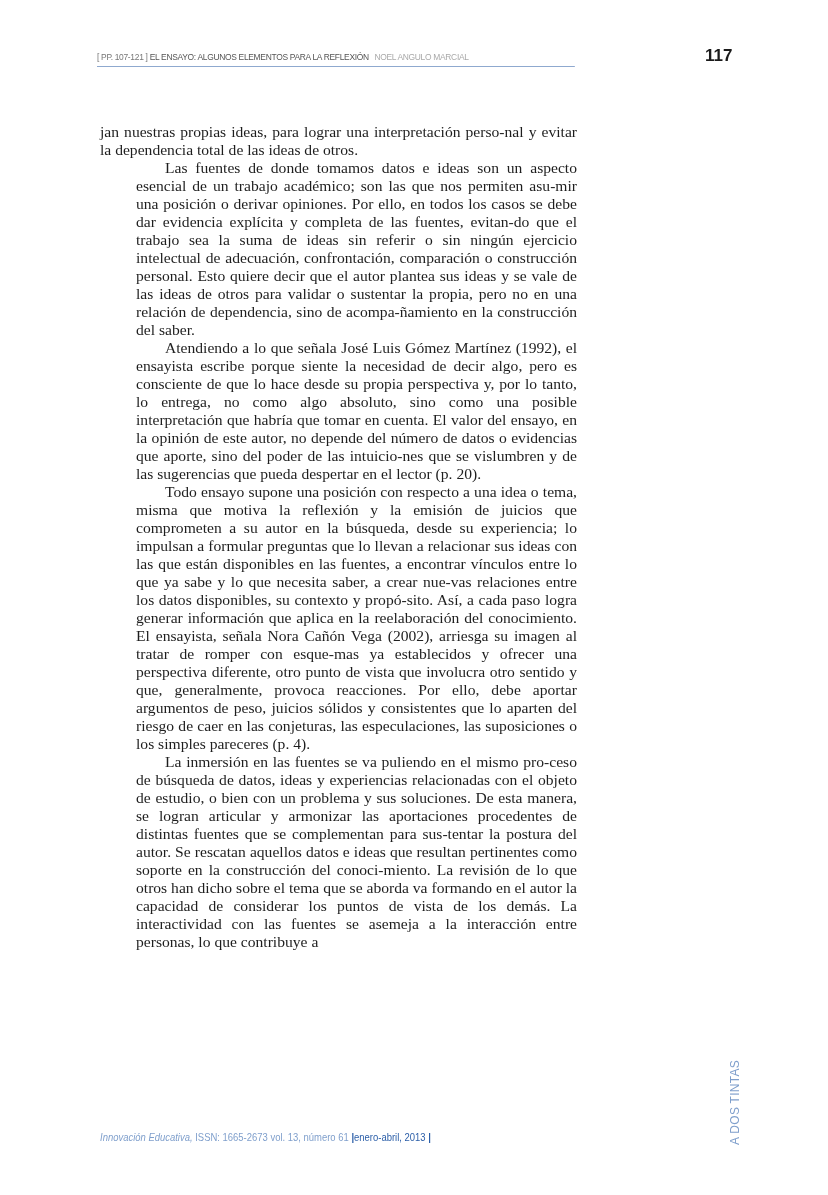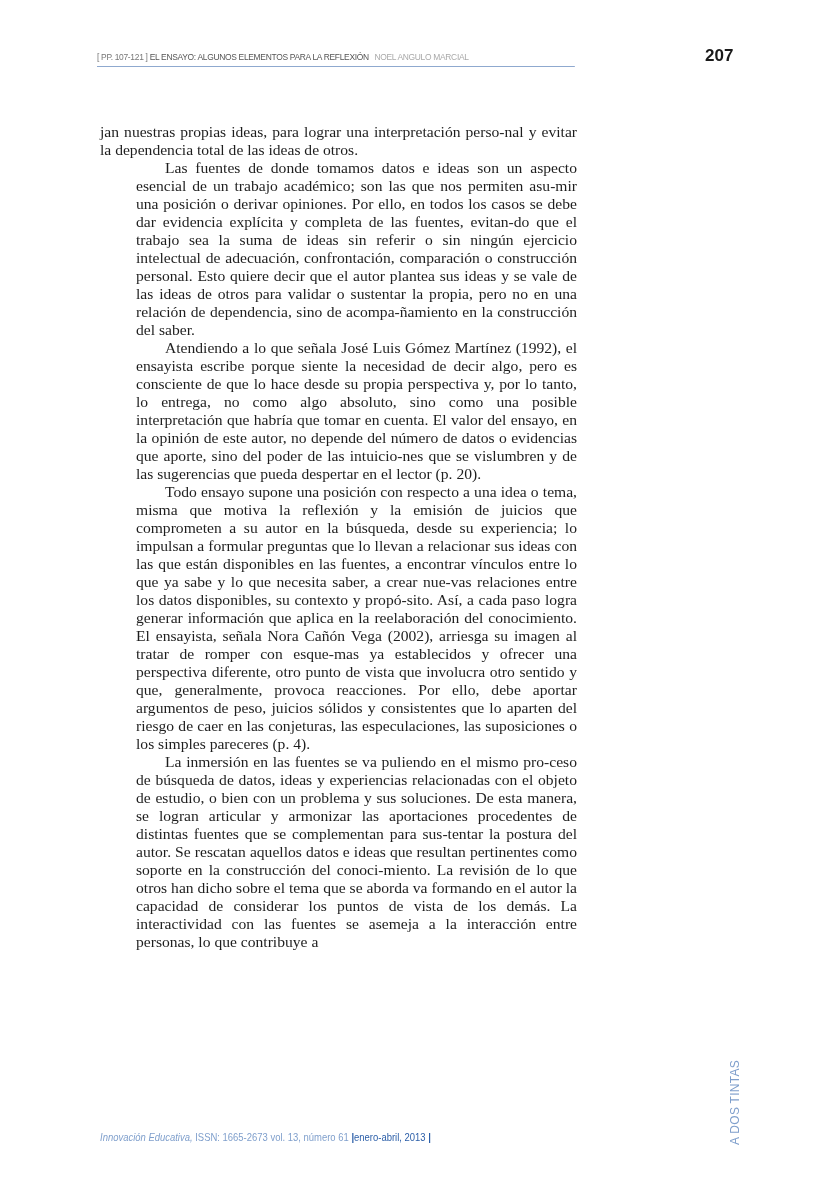--- a/index.html
+++ b/index.html
@@ -91,21 +91,21 @@
 </style>
 </head>
 <body>
 
 <div class="running-header">
   <span class="pp">[ PP. 107-121 ]</span>
   <span class="title">EL ENSAYO: ALGUNOS ELEMENTOS PARA LA REFLEXIÓN</span>
   <span class="author">NOEL ANGULO MARCIAL</span>
 </div>
 
-<div class="page-number">207</div>
+<div class="page-number">117</div>
 
 <div class="body-text">
   <p>jan nuestras propias ideas, para lograr una interpretación perso-nal y evitar la dependencia total de las ideas de otros.</p>
   <p class="indent">Las fuentes de donde tomamos datos e ideas son un aspecto esencial de un trabajo académico; son las que nos permiten asu-mir una posición o derivar opiniones. Por ello, en todos los casos se debe dar evidencia explícita y completa de las fuentes, evitan-do que el trabajo sea la suma de ideas sin referir o sin ningún ejercicio intelectual de adecuación, confrontación, comparación o construcción personal. Esto quiere decir que el autor plantea sus ideas y se vale de las ideas de otros para validar o sustentar la propia, pero no en una relación de dependencia, sino de acompa-ñamiento en la construcción del saber.</p>
   <p class="indent">Atendiendo a lo que señala José Luis Gómez Martínez (1992), el ensayista escribe porque siente la necesidad de decir algo, pero es consciente de que lo hace desde su propia perspectiva y, por lo tanto, lo entrega, no como algo absoluto, sino como una posible interpretación que habría que tomar en cuenta. El valor del ensayo, en la opinión de este autor, no depende del número de datos o evidencias que aporte, sino del poder de las intuicio-nes que se vislumbren y de las sugerencias que pueda despertar en el lector (p. 20).</p>
   <p class="indent">Todo ensayo supone una posición con respecto a una idea o tema, misma que motiva la reflexión y la emisión de juicios que comprometen a su autor en la búsqueda, desde su experiencia; lo impulsan a formular preguntas que lo llevan a relacionar sus ideas con las que están disponibles en las fuentes, a encontrar vínculos entre lo que ya sabe y lo que necesita saber, a crear nue-vas relaciones entre los datos disponibles, su contexto y propó-sito. Así, a cada paso logra generar información que aplica en la reelaboración del conocimiento. El ensayista, señala Nora Cañón Vega (2002), arriesga su imagen al tratar de romper con esque-mas ya establecidos y ofrecer una perspectiva diferente, otro punto de vista que involucra otro sentido y que, generalmente, provoca reacciones. Por ello, debe aportar argumentos de peso, juicios sólidos y consistentes que lo aparten del riesgo de caer en las conjeturas, las especulaciones, las suposiciones o los simples pareceres (p. 4).</p>
   <p class="indent">La inmersión en las fuentes se va puliendo en el mismo pro-ceso de búsqueda de datos, ideas y experiencias relacionadas con el objeto de estudio, o bien con un problema y sus soluciones. De esta manera, se logran articular y armonizar las aportaciones procedentes de distintas fuentes que se complementan para sus-tentar la postura del autor. Se rescatan aquellos datos e ideas que resultan pertinentes como soporte en la construcción del conoci-miento. La revisión de lo que otros han dicho sobre el tema que se aborda va formando en el autor la capacidad de considerar los puntos de vista de los demás. La interactividad con las fuentes se asemeja a la interacción entre personas, lo que contribuye a</p>
 </div>
 
 <div class="footer">

